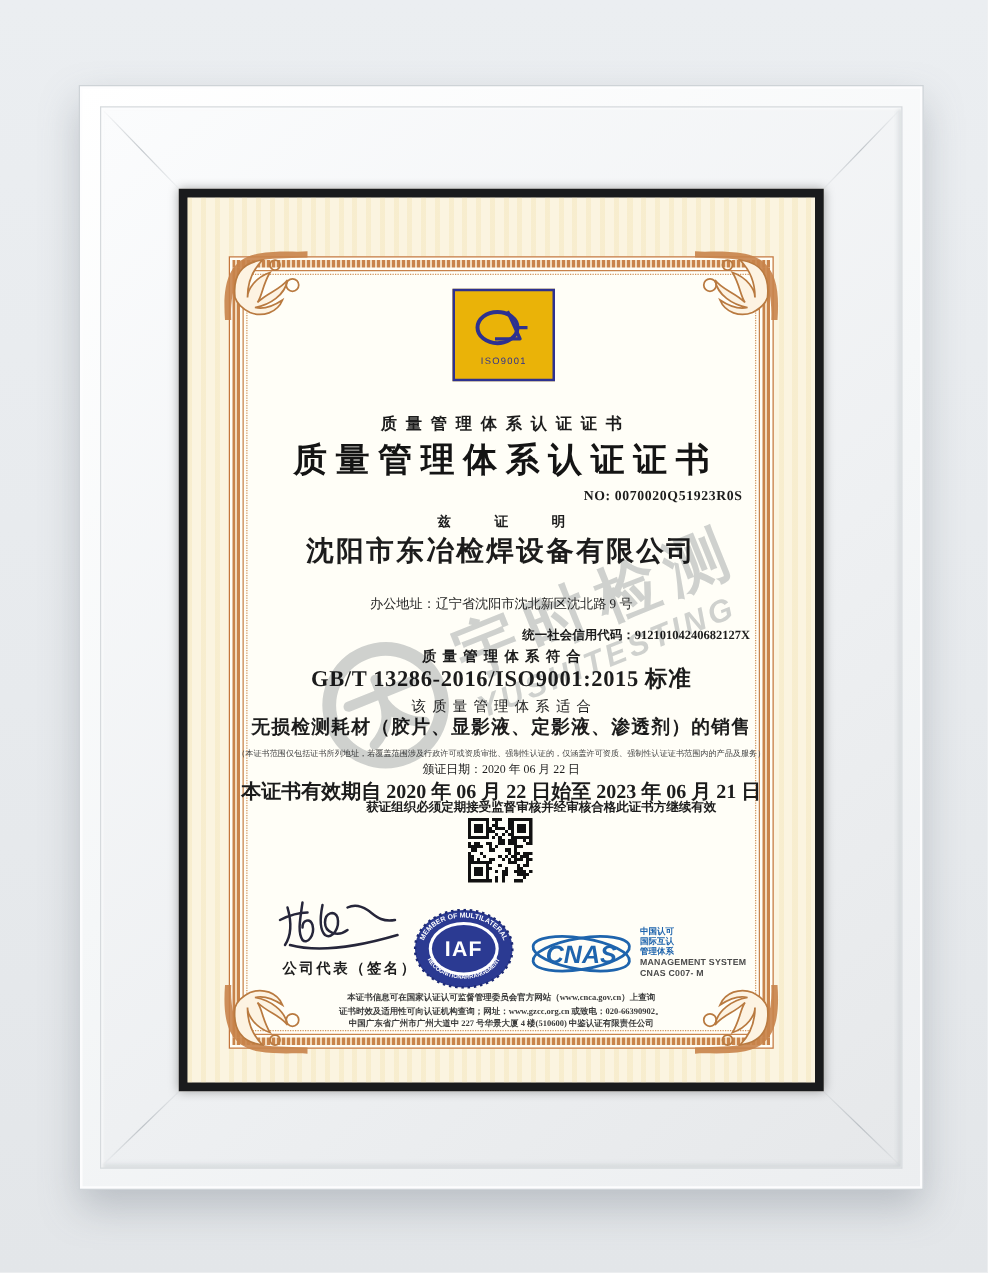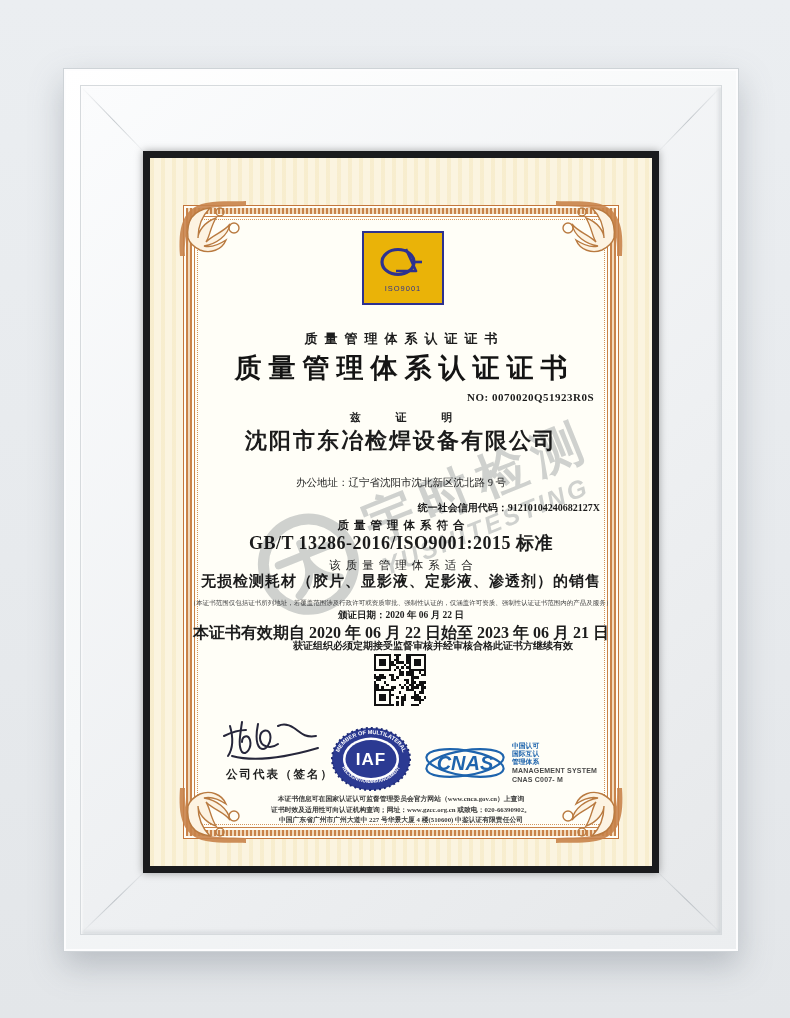--- a/index.html
+++ b/index.html
@@ -51,21 +51,21 @@
   .certify{top:252px;font-size:11px;font-weight:700;letter-spacing:16px;text-indent:16px;}
   .company{top:268px;font-size:22px;font-weight:600;letter-spacing:2px;}
   .addr1{top:302px;font-size:10.5px;color:#262626;}
   .addr2{top:318px;font-size:10.5px;color:#262626;}
   .credit{position:absolute;top:343px;right:52px;font-size:10px;font-weight:600;}
   .conform{top:360px;font-size:11.5px;letter-spacing:5px;text-indent:5px;font-weight:bold;}
   .standard{top:373px;font-size:18px;font-weight:700;letter-spacing:.5px;}
   .scope-intro{top:400px;font-size:11.5px;letter-spacing:5px;text-indent:5px;}
   .scope{top:414px;font-family:"Liberation Sans",sans-serif;font-size:15px;font-weight:700;letter-spacing:1px;}
   .fineprint{top:441px;font-size:6.5px;color:#454545;letter-spacing:0;}
-  .issued{top:451px;font-size:9.5px;font-weight:700;}
+  .issued{top:451px;font-size:9.5px;font-weight:400;}
   .validity{top:465px;font-size:16px;font-weight:700;}
   .surv{top:481px;font-size:10px;font-weight:700;padding-left:32px;}
   .qr{position:absolute;left:224px;top:496px;width:52px;height:52px;}
   .signature{position:absolute;left:70px;top:556px;width:104px;height:50px;}
   .sig-label{position:absolute;left:76px;top:609px;font-size:11.5px;letter-spacing:2px;font-weight:600;}
   .iaf{position:absolute;left:181px;top:569px;width:80px;height:64px;}
   .cnas-group{position:absolute;left:274px;top:582px;display:flex;align-items:center;gap:6px;}
   .cnas-text{font-family:"Liberation Sans",sans-serif;line-height:1.25;}
   .cnas-cn{font-size:6.8px;font-weight:700;color:#1e64ad;}
   .cnas-en{font-size:7px;font-weight:700;color:#4a4a4a;letter-spacing:.2px;}

